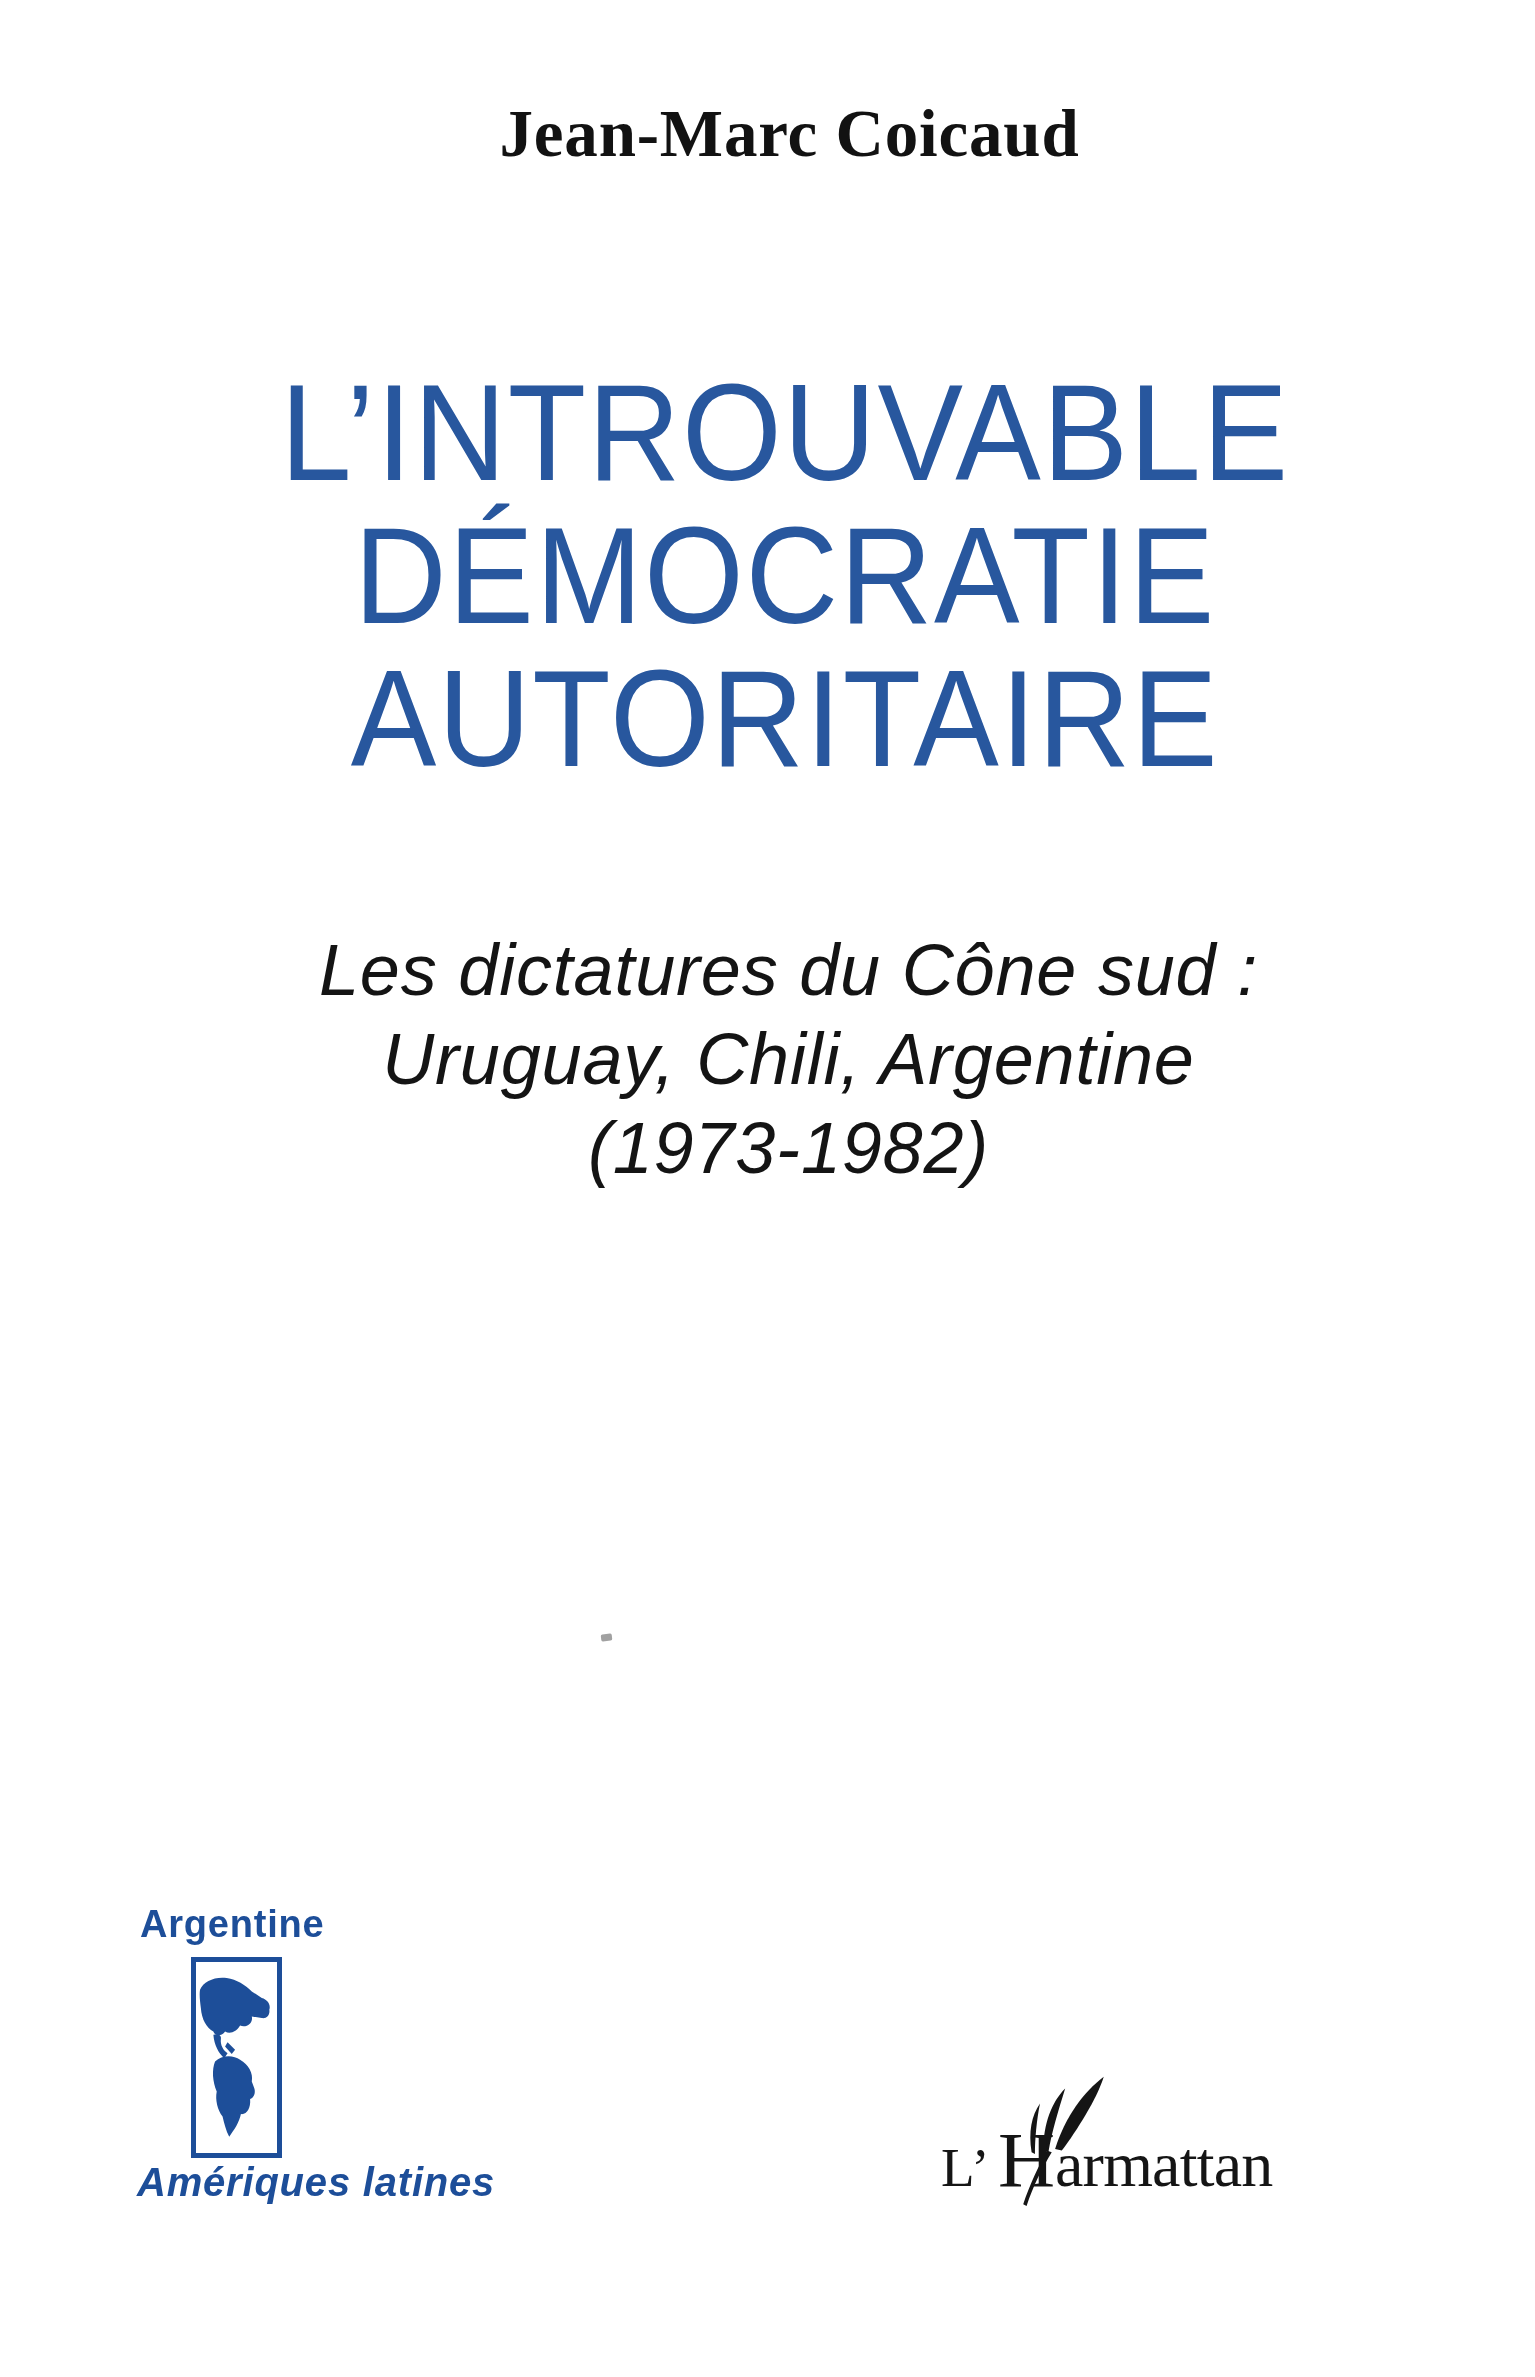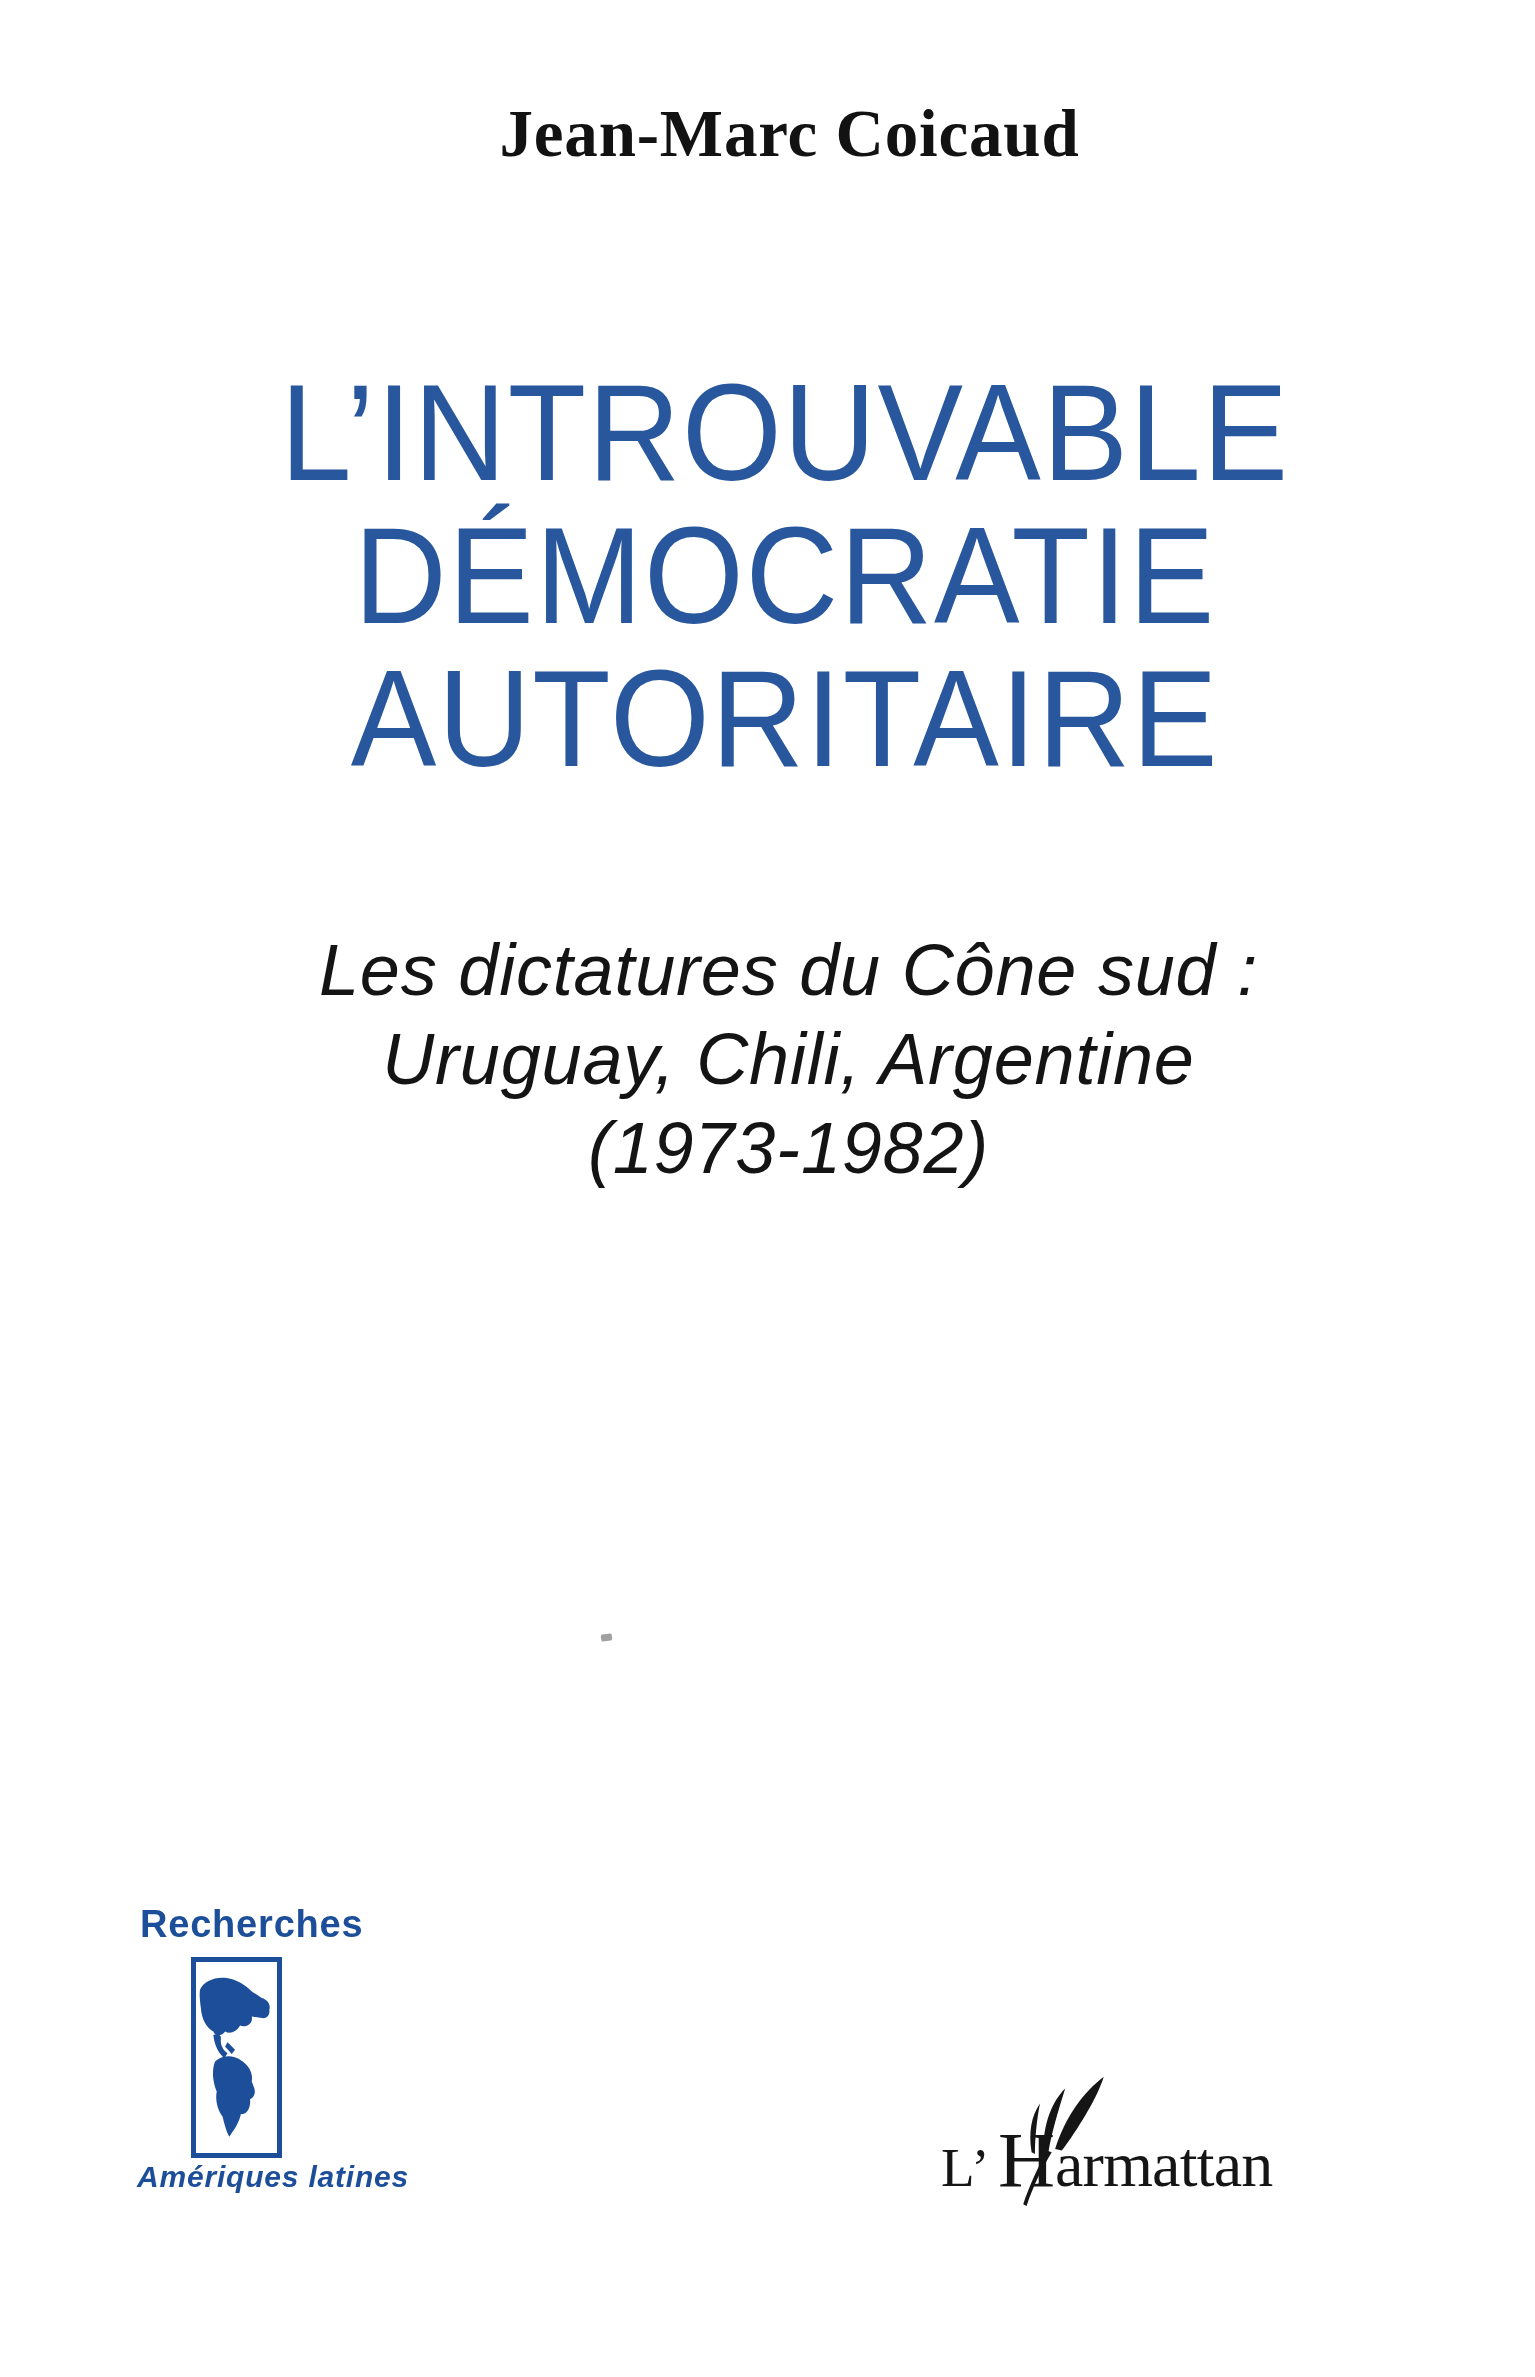--- a/index.html
+++ b/index.html
@@ -69,21 +69,21 @@
     position:absolute;left:191px;top:1957px;
     width:91px;height:201px;
     border:5.9px solid #1d4e99;
     box-sizing:border-box;
     background:#ffffff;
   }
   .col-box svg{position:absolute;left:-5.9px;top:-5.9px;width:91px;height:201px;}
   .col-bottom{
     position:absolute;left:137px;top:2162px;
     font-weight:bold;font-style:italic;
-    font-size:30px;line-height:1;
+    font-size:40px;line-height:1;
     color:#1d4e99;letter-spacing:0.8px;
     white-space:nowrap;
   }
 
   
   .publisher{
     position:absolute;left:941px;top:2105px;
     display:flex;align-items:baseline;
     color:#151515;
     font-family:"Liberation Serif",serif;
@@ -112,21 +112,21 @@
 
   <div class="subtitle">
     <span class="sl">Les dictatures du Cône sud :</span>
     <span class="sl">Uruguay, Chili, Argentine</span>
     <span class="sl">(1973-1982)</span>
   </div>
 
   <div class="stray"></div>
 
   <div>
-    <div class="col-top">Recherches</div>
+    <div class="col-top">Argentine</div>
 
     <div class="col-box">
       <svg viewBox="0 0 109 240" xmlns="http://www.w3.org/2000/svg" aria-hidden="true">
 
         <path fill="#1d4e99" d="M12,40 C16,30 30,24 44,26 C56,28 66,34 74,42 L86,50
           C93,52 97,58 95,64 C96,70 92,75 86,74 L74,72 C76,80 68,86 60,83
           C56,90 48,94 42,90 C38,96 30,96 28,90 C20,86 14,76 13,62
           C12,54 11,46 12,40 Z"></path>
 
         <path fill="#1d4e99" d="M28,94 C33,92 38,94 37,99 C36,106 40,113 45,116

